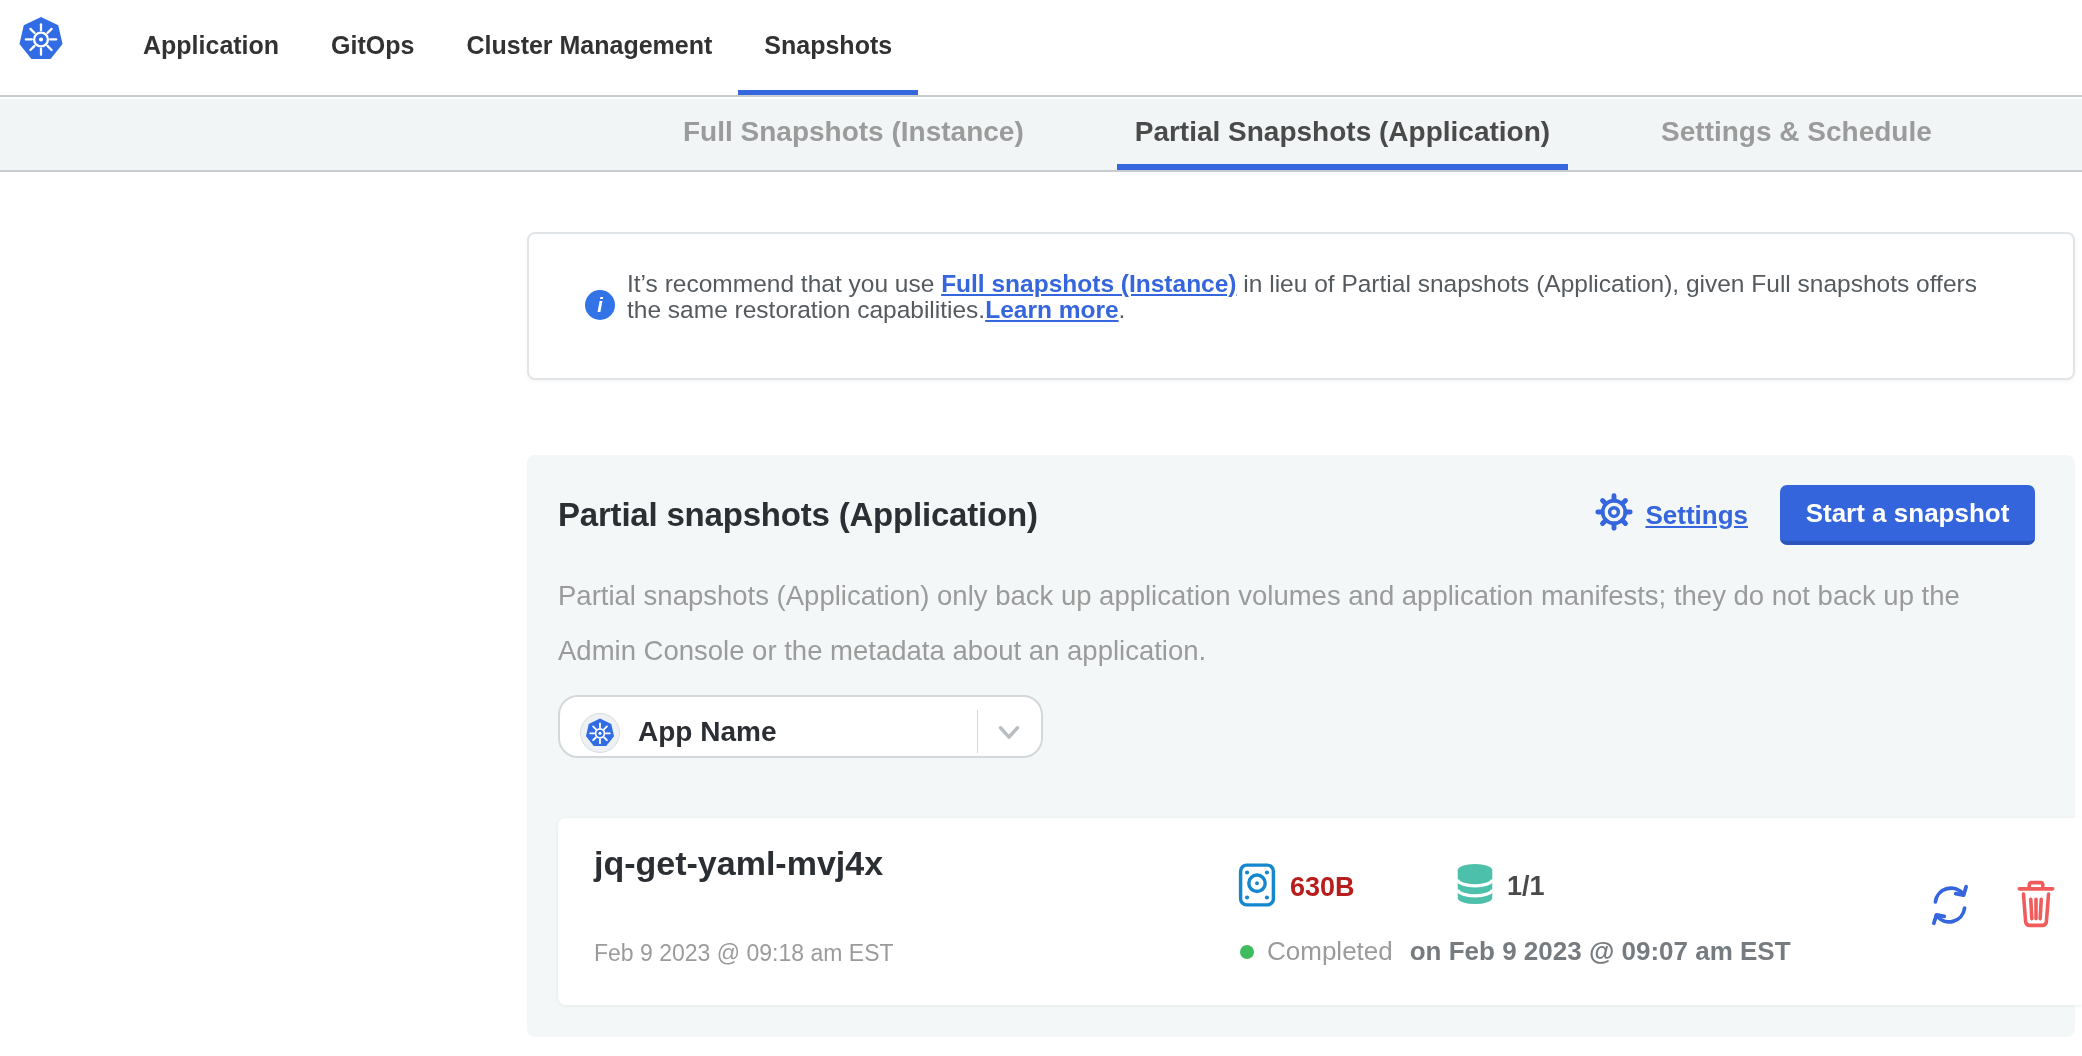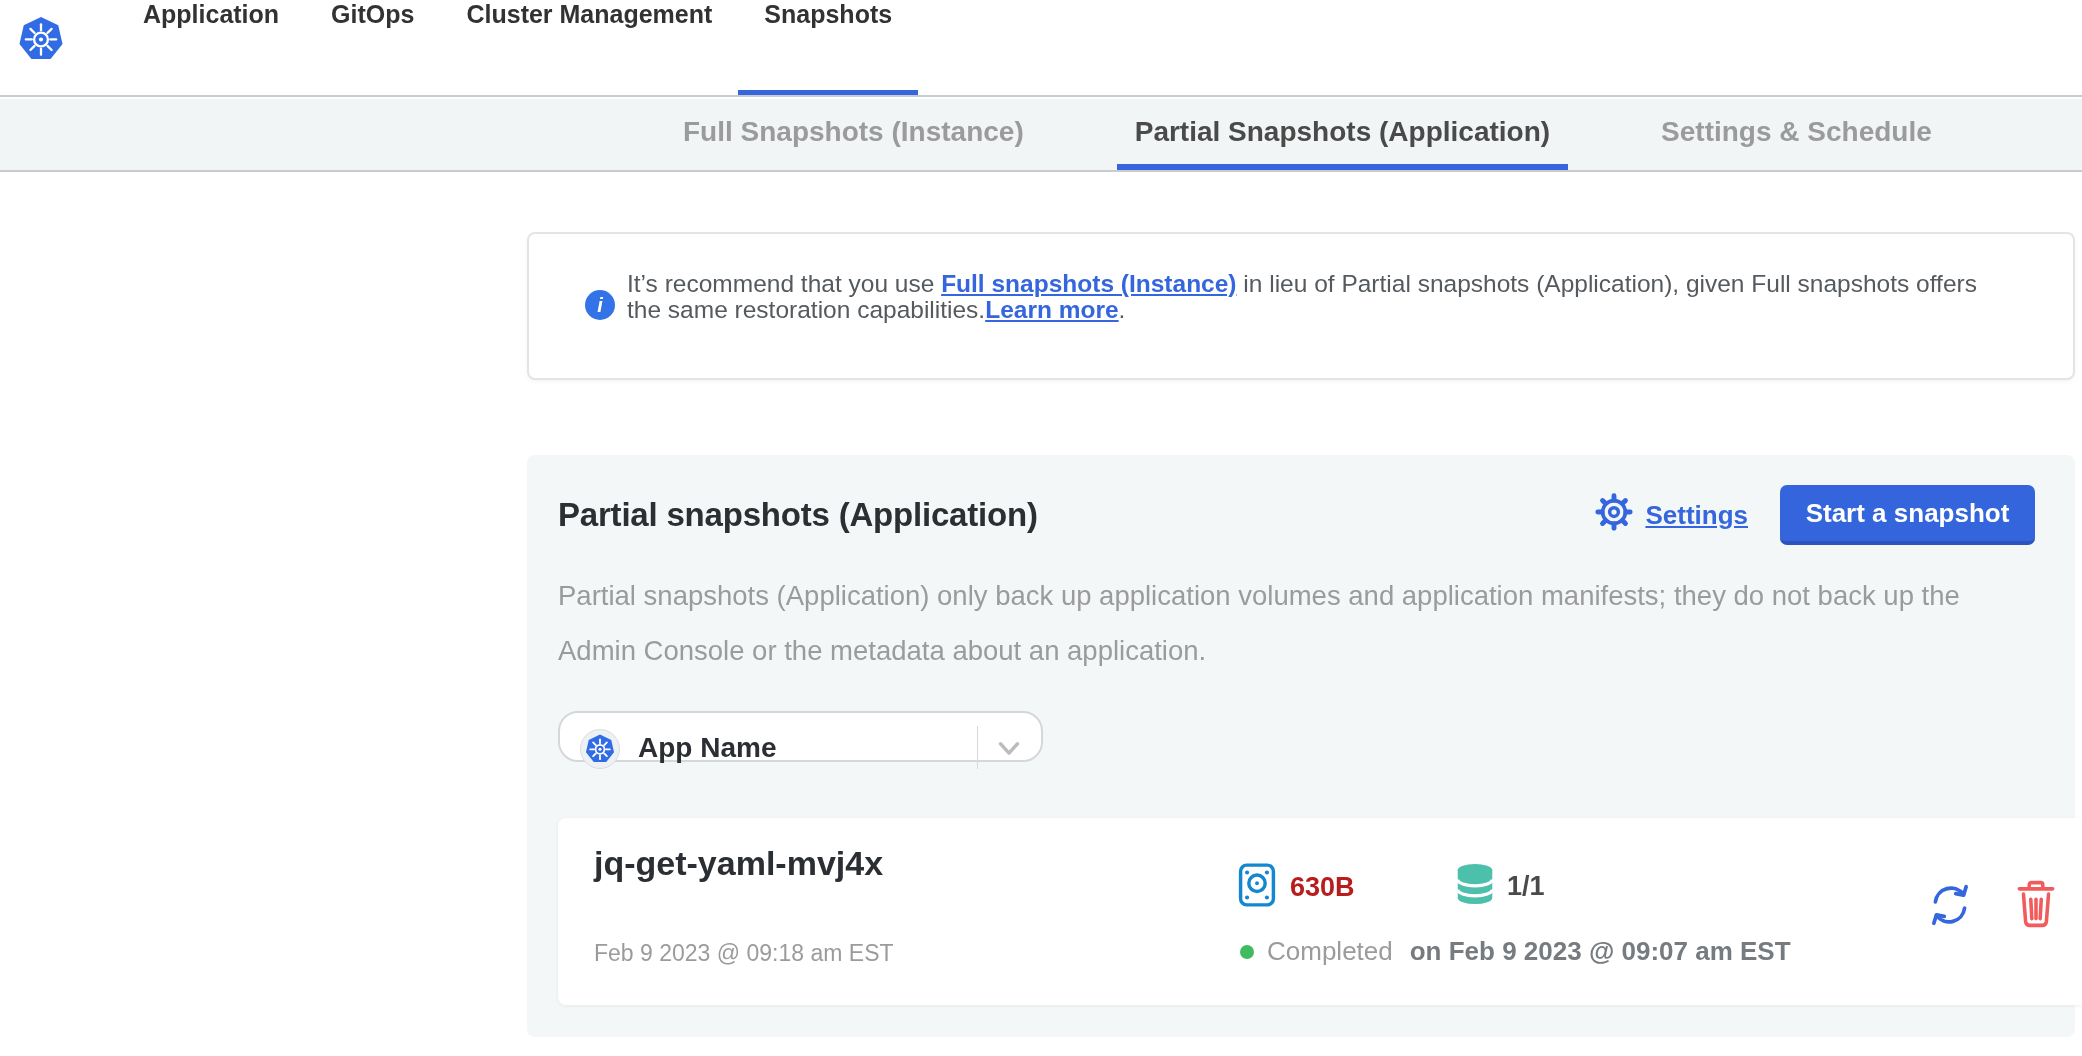--- a/index.html
+++ b/index.html
@@ -9,21 +9,21 @@
 
   
   .topnav {
     position: absolute; left: 0; top: 0; width: 2082px; height: 97px;
     background: #ffffff; border-bottom: 2px solid #c9cccf;
     display: flex; align-items: stretch;
   }
   .logo { position: absolute; left: 18px; top: 16px; width: 46px; height: 46px; cursor: pointer; }
   .mainnav { display: flex; margin-left: 117px; align-items: stretch; height: 100%; }
   .nav-item {
-    display: flex; align-items: flex-start; padding: 0 26px; cursor: pointer;
+    display: flex; align-items: center; padding: 0 26px; cursor: pointer;
     font-size: 25px; font-weight: 700; color: #323232; border-bottom: 5px solid transparent;
   }
   .nav-item.active { border-bottom-color: #3566dd; }
 
   
   .tabbar {
     position: absolute; left: 0; top: 99px; width: 2082px; height: 73px;
     background: #f1f5f6; border-bottom: 2px solid #c9cccf;
     display: flex; align-items: stretch;
   }
@@ -70,21 +70,21 @@
     width: 255px; height: 60px; border: none; border-radius: 7px;
     background: #3465dd; border-bottom: 4px solid #2b55bd;
     color: #ffffff; font-family: "Liberation Sans", sans-serif;
     font-size: 26px; font-weight: 700; cursor: pointer;
   }
   .panel-desc {
     position: absolute; left: 31px; top: 113px; width: 1470px;
     font-size: 27.5px; line-height: 55px; color: #9b9b9b;
   }
   .app-select {
-    position: absolute; left: 31px; top: 256px; width: 485px; height: 51px;
+    position: absolute; left: 31px; top: 240px; width: 485px; height: 63px;
     background: #ffffff; border: 2px solid #d4d8da; border-radius: 20px; cursor: pointer;
   }
   .app-badge {
     position: absolute; left: 20px; top: 16px; width: 40px; height: 40px;
     border-radius: 50%; background: #eef1f3; border: 1px solid #d9dde0;
     display: flex; align-items: center; justify-content: center;
   }
   .app-select-label {
     position: absolute; left: 78px; top: 0; height: 69px; display: flex; align-items: center;
     font-size: 28px; font-weight: 700; color: #2b2f33;

